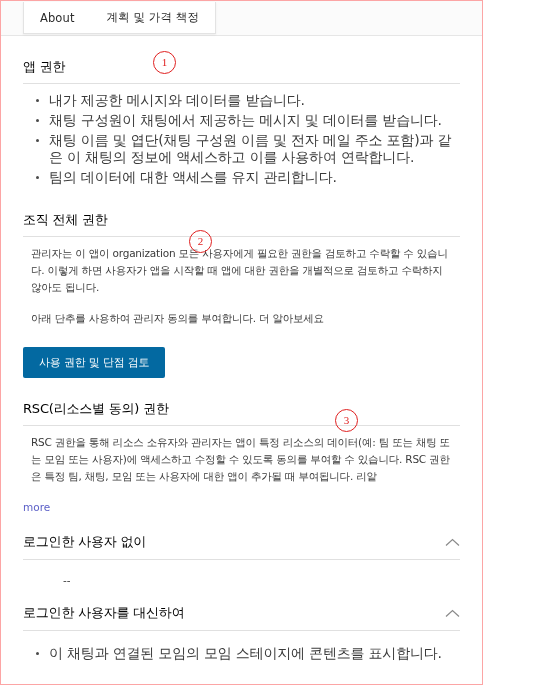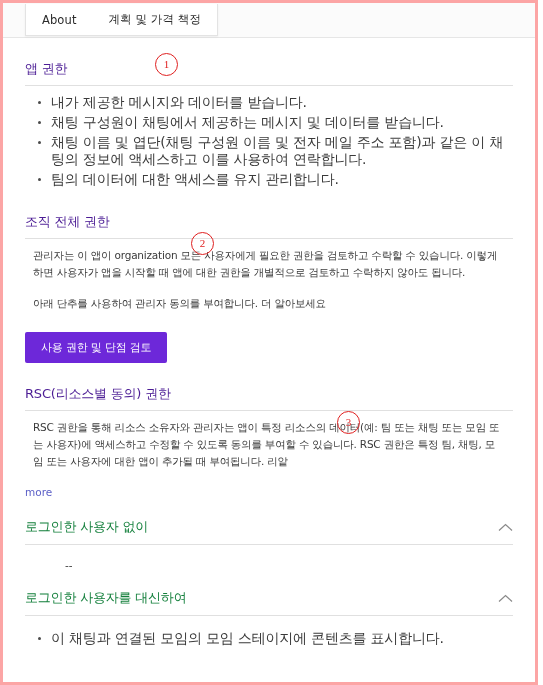--- a/index.html
+++ b/index.html
@@ -8,24 +8,24 @@
   }
   body {
     width: 543px;
     height: 685px;
     background: #ffffff;
     font-family: "DejaVu Sans", "Liberation Sans", sans-serif;
     overflow: hidden;
     position: relative;
   }
   .page {
-    width: 538px;
+    width: 483px;
     height: 685px;
     box-sizing: border-box;
-    border: 3px solid #fca5a5;
+    border: 1px solid #fca5a5;
     background: #ffffff;
     position: relative;
     overflow: hidden;
   }
 
   
   .tabbar-wrap {
     position: relative;
     height: 34px;
     border-bottom: 1px solid #e6e6e6;
@@ -79,21 +79,21 @@
 
   .section {
     position: relative;
   }
   .sec-head {
     position: relative;
     padding-top: 22px;
   }
   .sec-title {
     font-size: 13px;
-    color: #4c1d95;
+    color: #000000;
     font-weight: 400;
     letter-spacing: -0.2px;
     padding-bottom: 7px;
   }
   .sec-rule {
     border-bottom: 1px solid #e0e0e0;
     margin-bottom: 8px;
   }
 
   ul.bullets {
@@ -127,21 +127,21 @@
     color: #3a3a3a;
     letter-spacing: -0.2px;
   }
   p.body-spaced {
     margin-top: 14px;
   }
 
   .btn-primary {
     display: inline-block;
     margin-top: 12px;
-    background: #6d28d9;
+    background: #0369a1;
     color: #ffffff;
     border: none;
     font-family: inherit;
     font-size: 11px;
     letter-spacing: -0.2px;
     padding: 8px 16px;
     cursor: pointer;
     border-radius: 2px;
   }
 
@@ -159,21 +159,21 @@
   }
   .acc-head {
     display: flex;
     align-items: center;
     justify-content: space-between;
     padding-bottom: 8px;
     cursor: pointer;
   }
   .acc-title {
     font-size: 13px;
-    color: #15803d;
+    color: #000000;
     letter-spacing: -0.2px;
   }
   .acc-chevron {
     color: #8a8a8a;
     display: flex;
     align-items: center;
   }
   .acc-rule {
     border-bottom: 1px solid #e0e0e0;
   }

